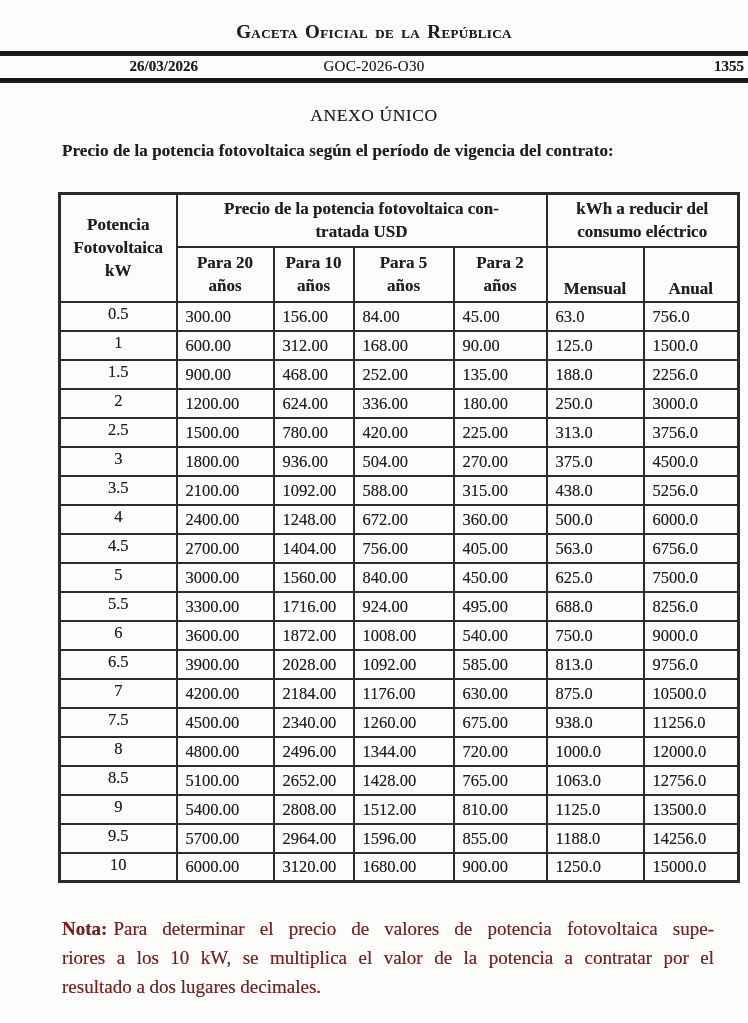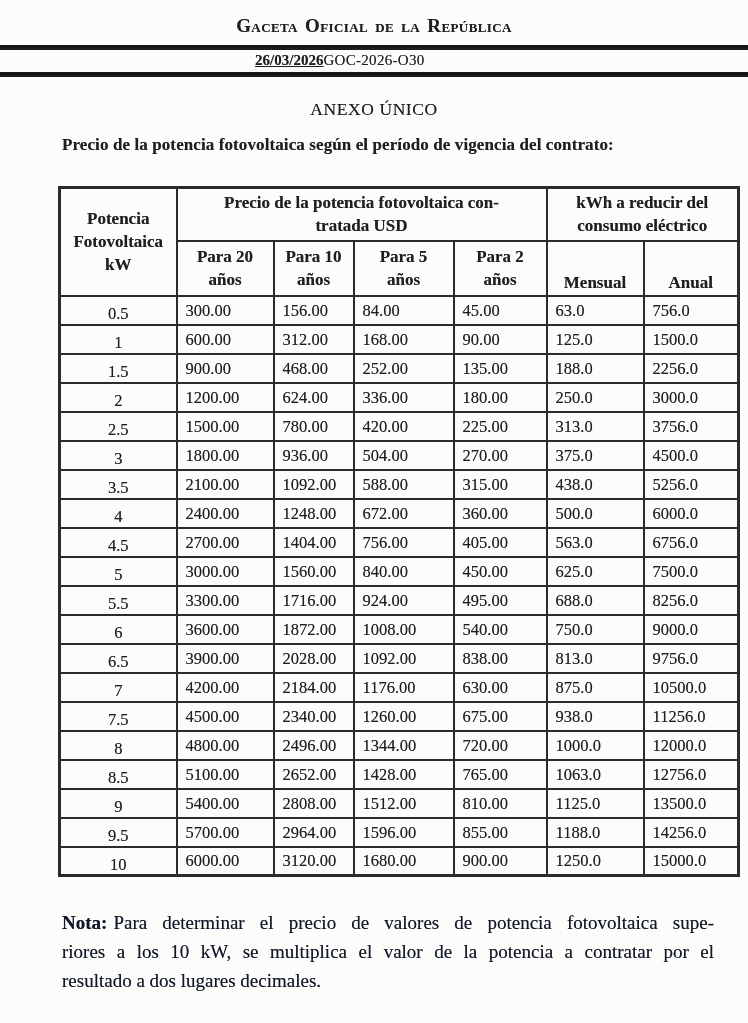--- a/index.html
+++ b/index.html
@@ -13,21 +13,21 @@
   .page{
     position:relative;
     width:748px;height:1023px;
     margin:0 auto;
     background:var(--paper);
     overflow:hidden;
     text-shadow:0 0 .5px rgba(25,25,25,.55);
   }
   
   .masthead-title{
-    padding-top:14px;
+    padding-top:20px;
     text-align:center;
     font-weight:bold;
     font-size:19px;
     font-variant:small-caps;
     letter-spacing:.4px;
     word-spacing:2px;
     line-height:24px;
   }
   .double-rule{
     height:3px;
@@ -37,21 +37,21 @@
   .rule-top{margin-top:7px;}
   .rule-bottom{margin-top:1px;}
   .info-row{
     display:grid;
     grid-template-columns:1fr auto 1fr;
     align-items:center;
     height:21px;
     padding:0 4px;
     font-size:15px;
   }
-  .info-date{font-weight:bold;text-align:right;text-decoration:underline;}
+  .info-date{font-weight:bold;text-align:center;}
   .info-code{text-align:left;letter-spacing:.3px;}
   .info-page{font-weight:bold;text-align:right;}
   
   .annex-title{
     margin-top:22px;
     text-align:center;
     font-size:17.5px;
     letter-spacing:.6px;
   }
   .table-caption{
@@ -83,35 +83,35 @@
   th.sub-th{height:55px;vertical-align:middle;}
   th.col1-th{vertical-align:middle;line-height:22px;}
   th.bottom-th{vertical-align:bottom;padding-bottom:1px;}
   .price-table tbody td{
     height:29px;
     font-size:16.5px;
   }
   td.kw{
     text-align:center;
     vertical-align:top;
-    padding-top:7px;
+    padding-top:1px;
     line-height:19px;
   }
   td.val{
     text-align:left;
     vertical-align:bottom;
     padding:0 0 4px 8px;
     line-height:18px;
   }
   
   .note{
     margin:31px 0 0 62px;
     width:652px;
     font-size:19px;
-    color:#0f172a;
+    color:#7f1d1d;
   }
   .note-line{
     line-height:29px;
     white-space:nowrap;
     text-align:justify;
     text-align-last:justify;
   }
   .note-line.last{text-align-last:left;}
   .bold{font-weight:bold;margin-right:.32em;}
 </style>
@@ -120,20 +120,21 @@
 
 <div class="page">
 
   <div class="masthead-title">Gaceta Oficial de la República</div>
 
   <div class="double-rule rule-top"></div>
 
   <div class="info-row">
     <span class="info-date">26/03/2026</span>
     <span class="info-code">GOC-2026-O30</span>
+    <span class="info-page">1355</span>
   </div>
 
   <div class="double-rule rule-bottom"></div>
 
   <div class="annex-title">ANEXO ÚNICO</div>
 
   <div class="table-caption">Precio de la potencia fotovoltaica según el período de vigencia del contrato:</div>
 
   <table class="price-table">
     <colgroup>
@@ -289,21 +290,21 @@
           <td class="val">1008.00</td>
           <td class="val">540.00</td>
           <td class="val">750.0</td>
           <td class="val">9000.0</td>
         </tr>
         <tr>
           <td class="kw">6.5</td>
           <td class="val">3900.00</td>
           <td class="val">2028.00</td>
           <td class="val">1092.00</td>
-          <td class="val">838.00</td>
+          <td class="val">585.00</td>
           <td class="val">813.0</td>
           <td class="val">9756.0</td>
         </tr>
         <tr>
           <td class="kw">7</td>
           <td class="val">4200.00</td>
           <td class="val">2184.00</td>
           <td class="val">1176.00</td>
           <td class="val">630.00</td>
           <td class="val">875.0</td>

